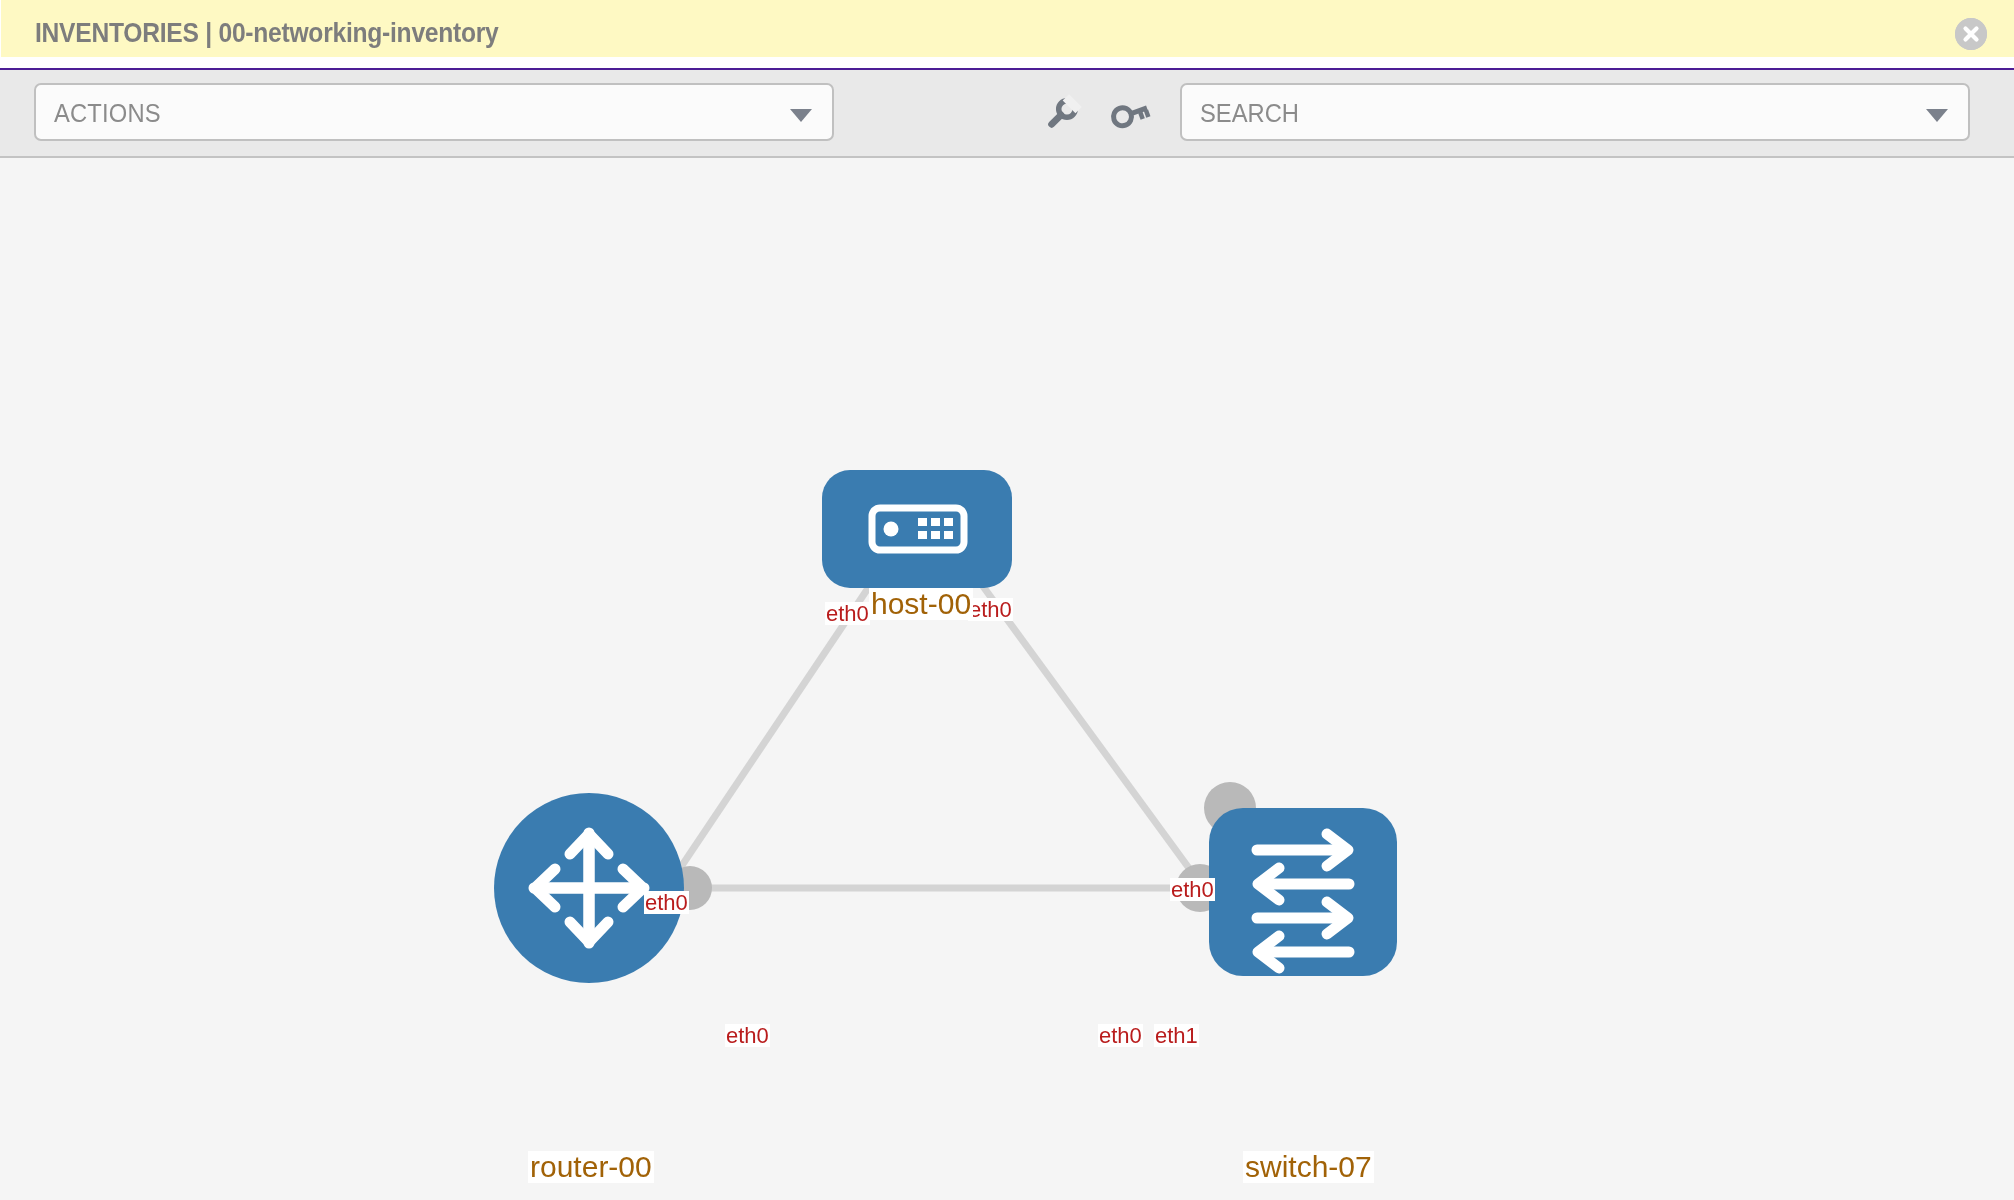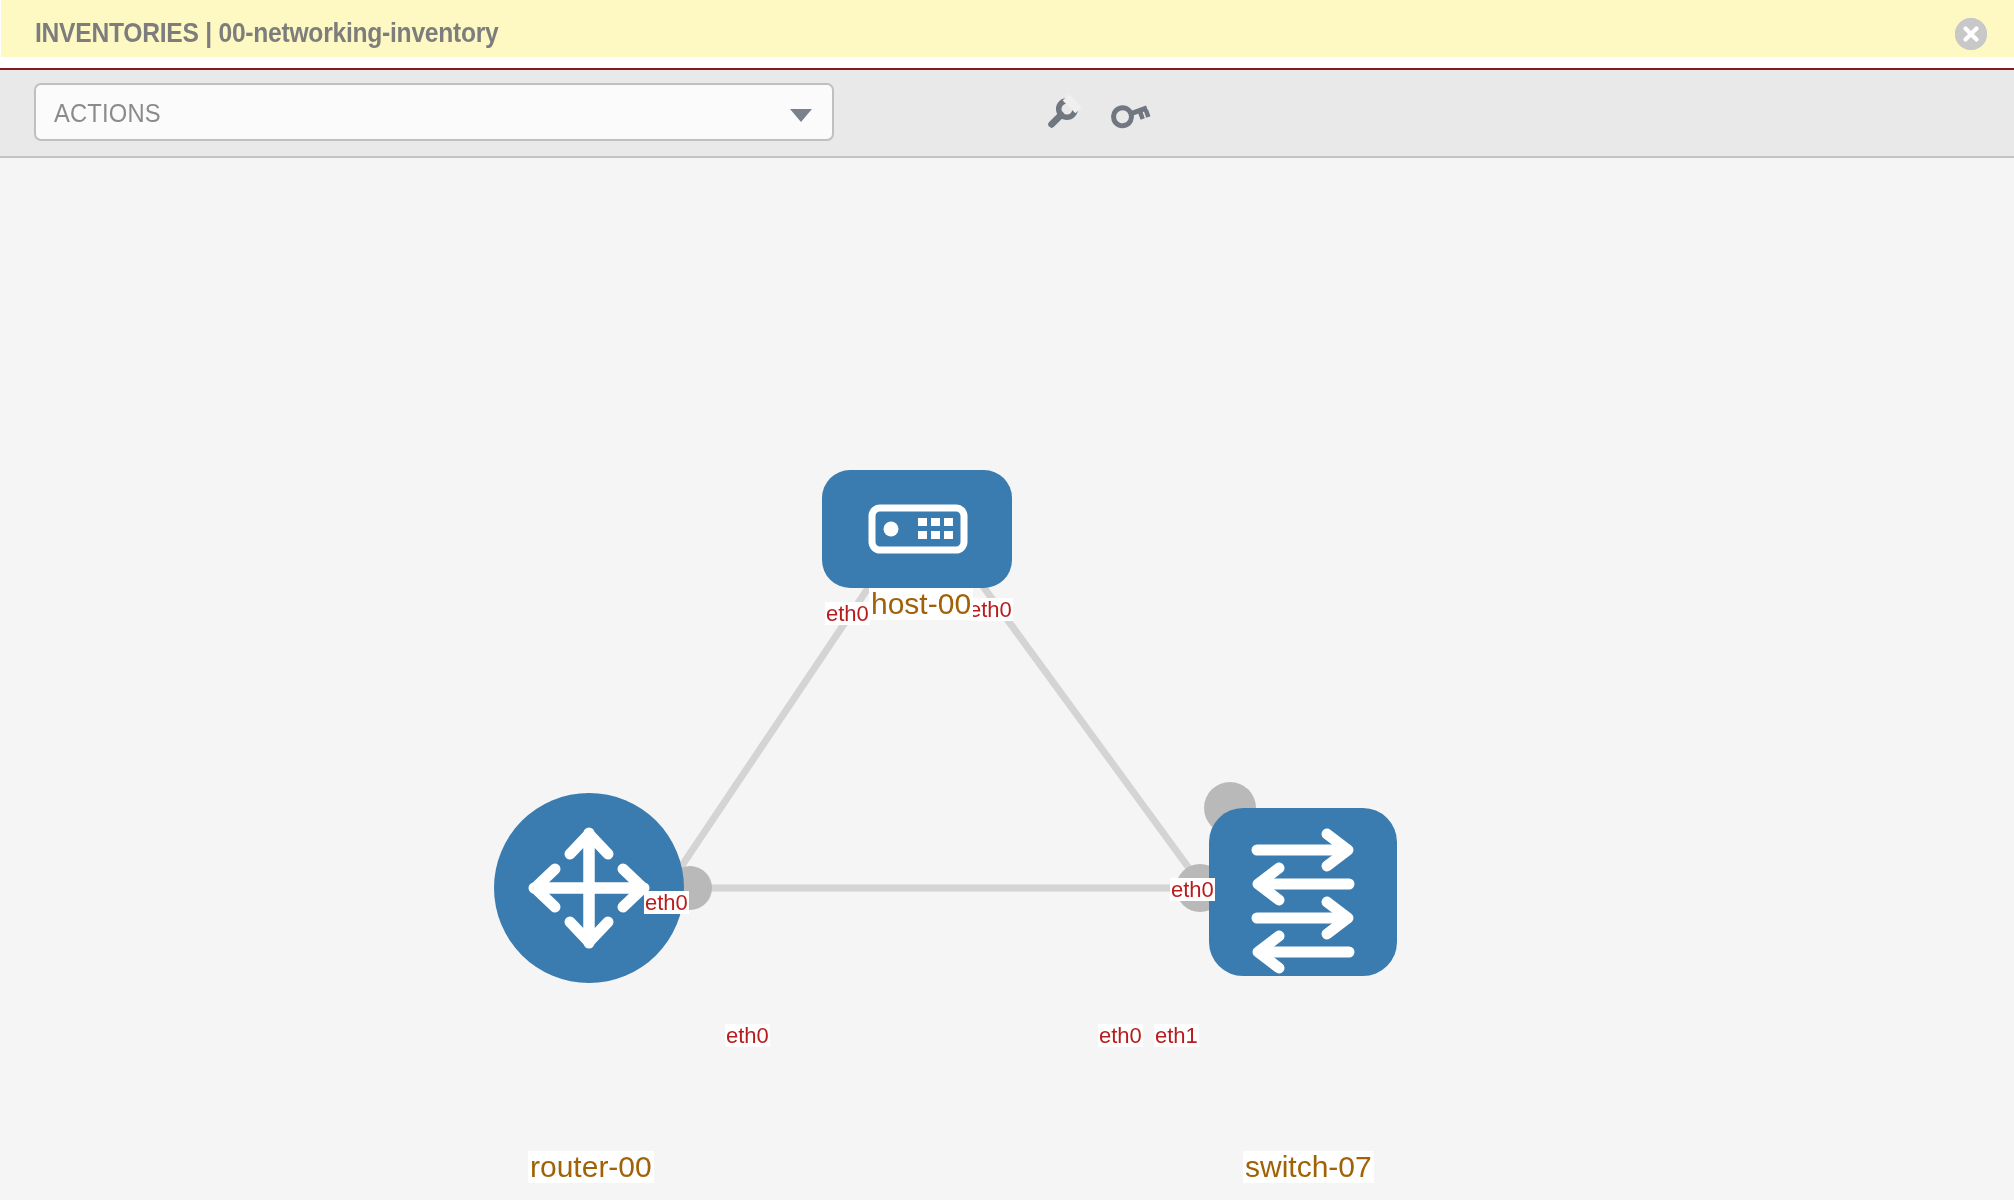--- a/index.html
+++ b/index.html
@@ -54,21 +54,21 @@
   .close-btn svg { display: block; }
 
   
   .toolbar {
     position: absolute;
     left: 0;
     top: 68px;
     width: 2014px;
     height: 90px;
     background: #e9e9e9;
-    border-top: 2px solid #7f1d1d;
+    border-top: 2px solid #4c1d95;
     border-bottom: 2px solid #c3c3c3;
     box-sizing: border-box;
   }
 
   .actions-select {
     position: absolute;
     left: 34px;
     top: 13px;
     width: 800px;
     height: 58px;
@@ -208,20 +208,24 @@
       <svg width="44" height="44" viewBox="0 0 44 44">
         <g transform="rotate(-20 22 22)">
           <circle cx="14" cy="22" r="9" fill="none" stroke="#707780" stroke-width="5"></circle>
           <rect x="21" y="19.5" width="19" height="5" fill="#707780"></rect>
           <rect x="30" y="24" width="4.5" height="7" fill="#707780"></rect>
           <rect x="36" y="24" width="4.5" height="7" fill="#707780"></rect>
         </g>
       </svg>
     </div>
 
+    <div class="search-box">
+      <span class="search-label">SEARCH</span>
+      <span class="caret"></span>
+    </div>
   </div>
 
   <div class="canvas">
 
     <svg class="canvas-svg" viewBox="0 0 2014 1042">
 
       <g>
         <line x1="895" y1="390" x2="640" y2="770" stroke="#d4d4d4" stroke-width="7"></line>
       </g>
       <g>

